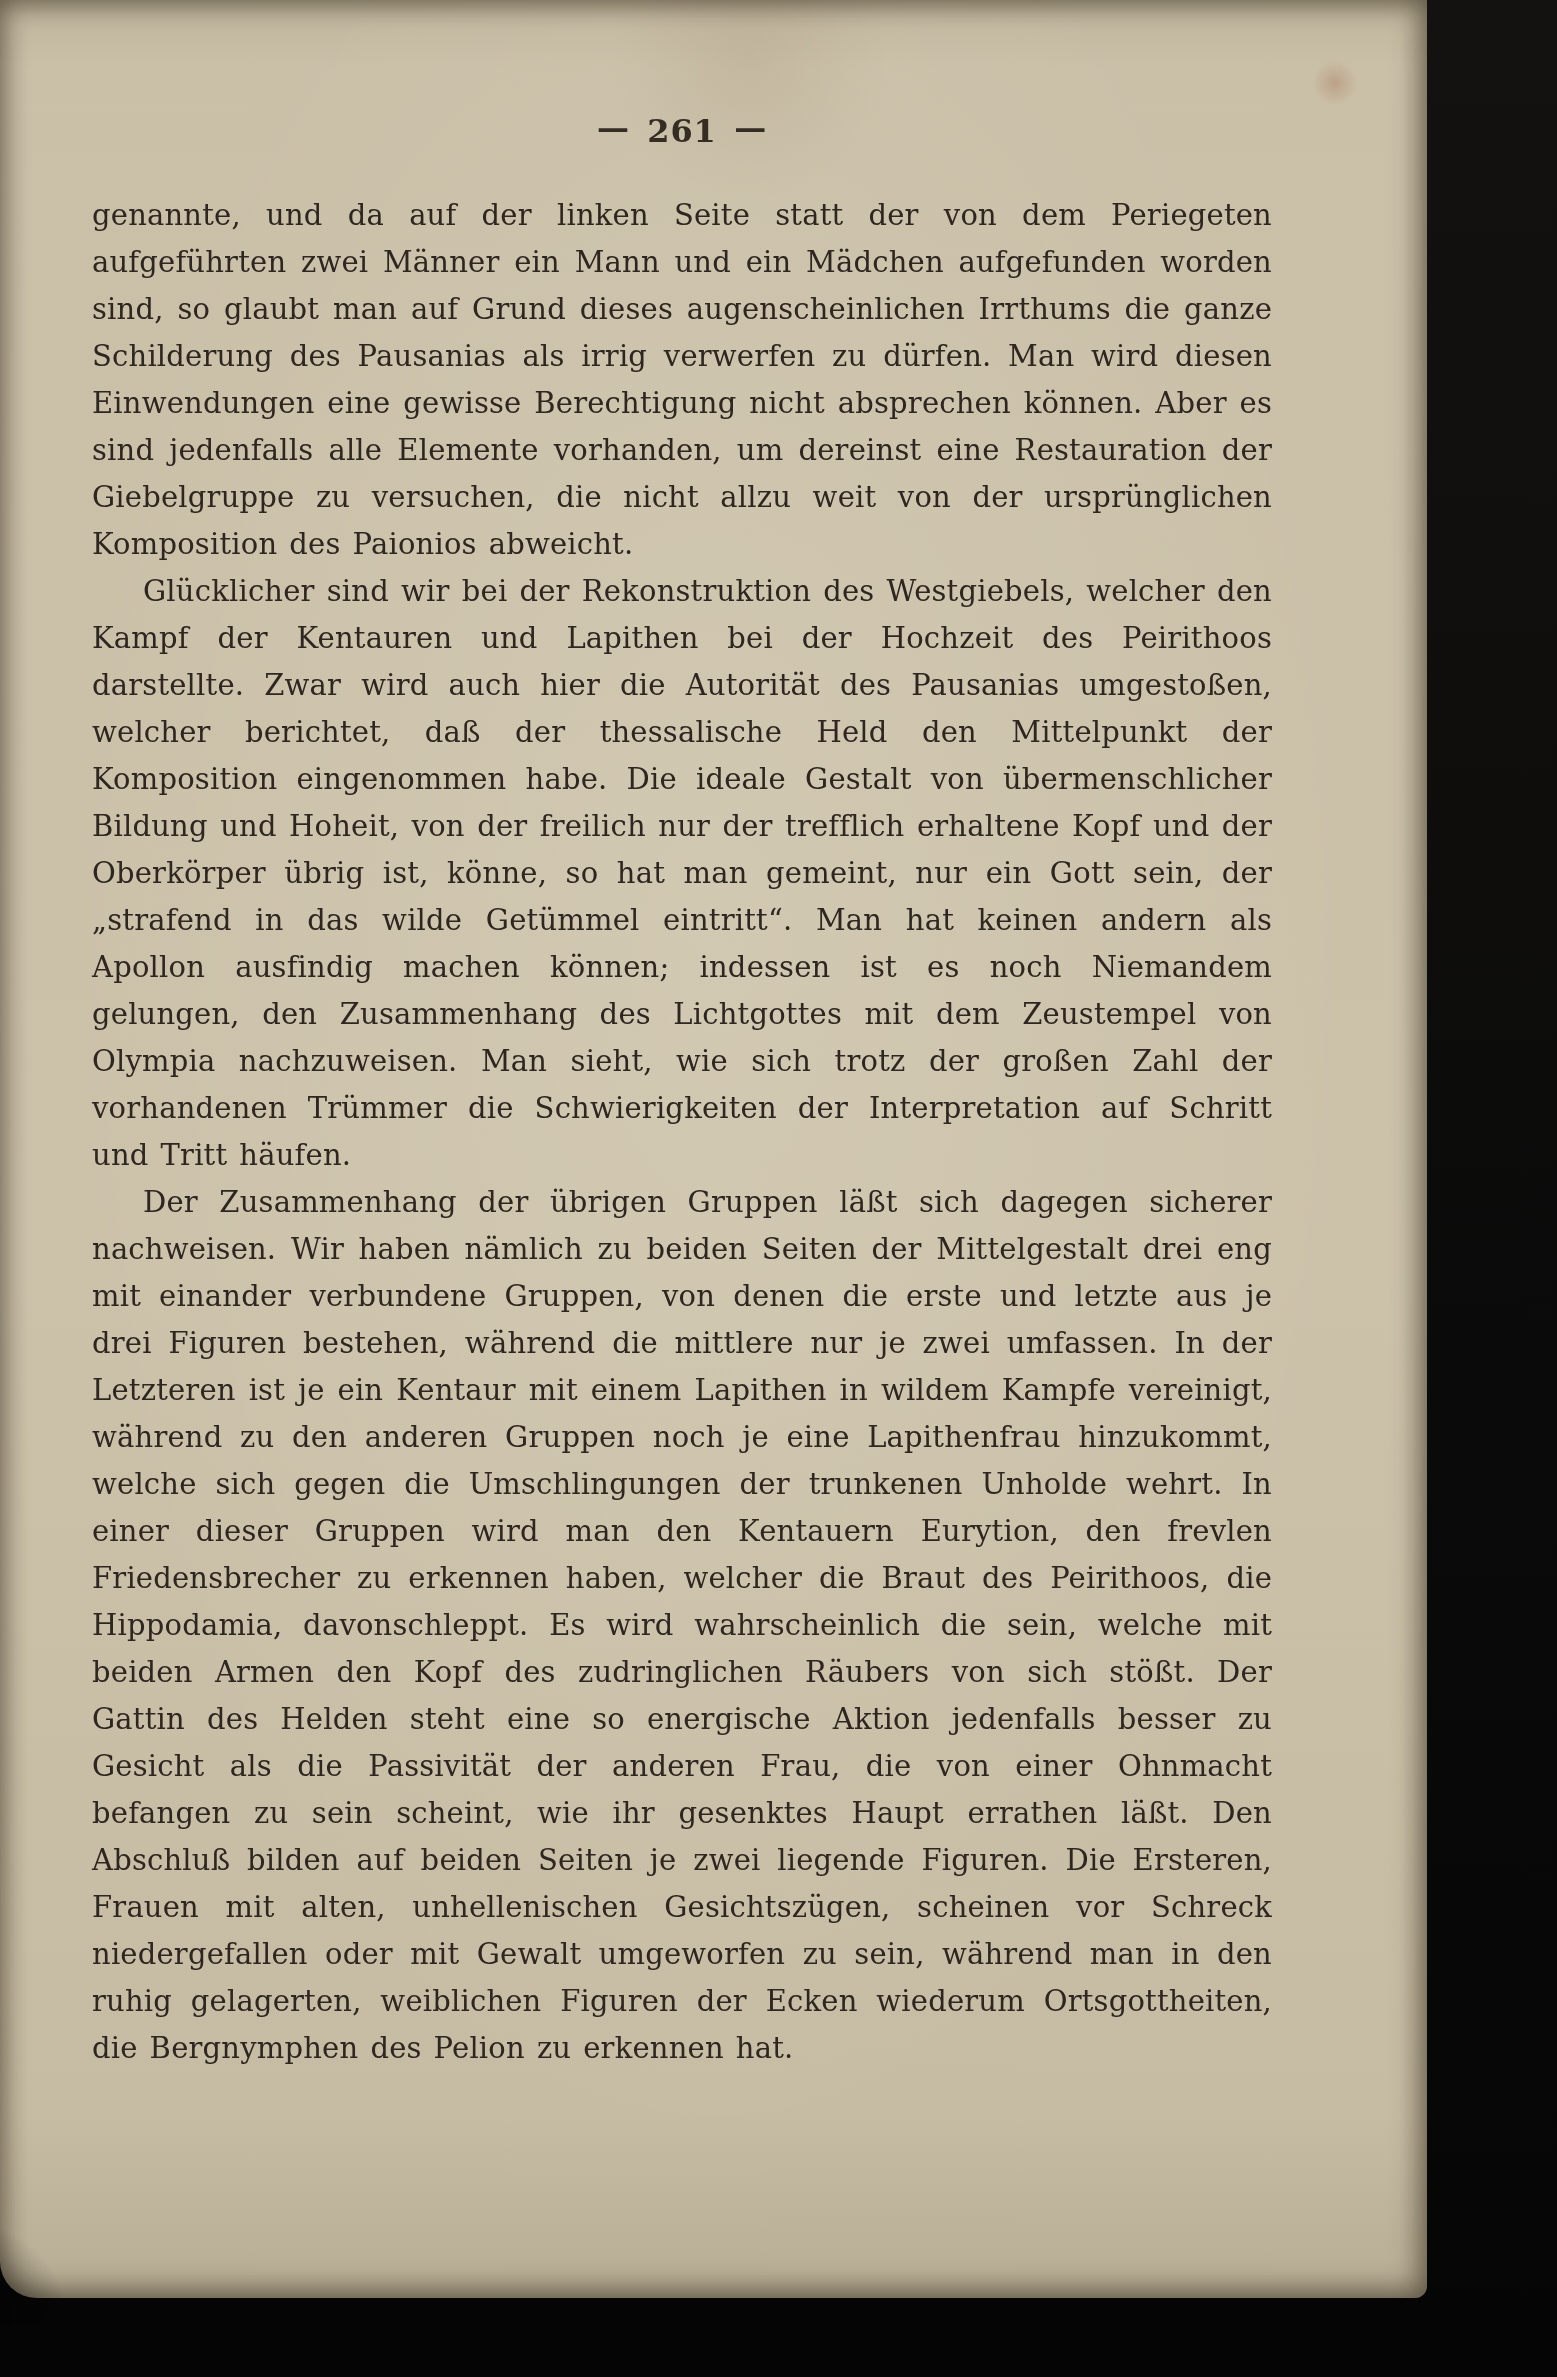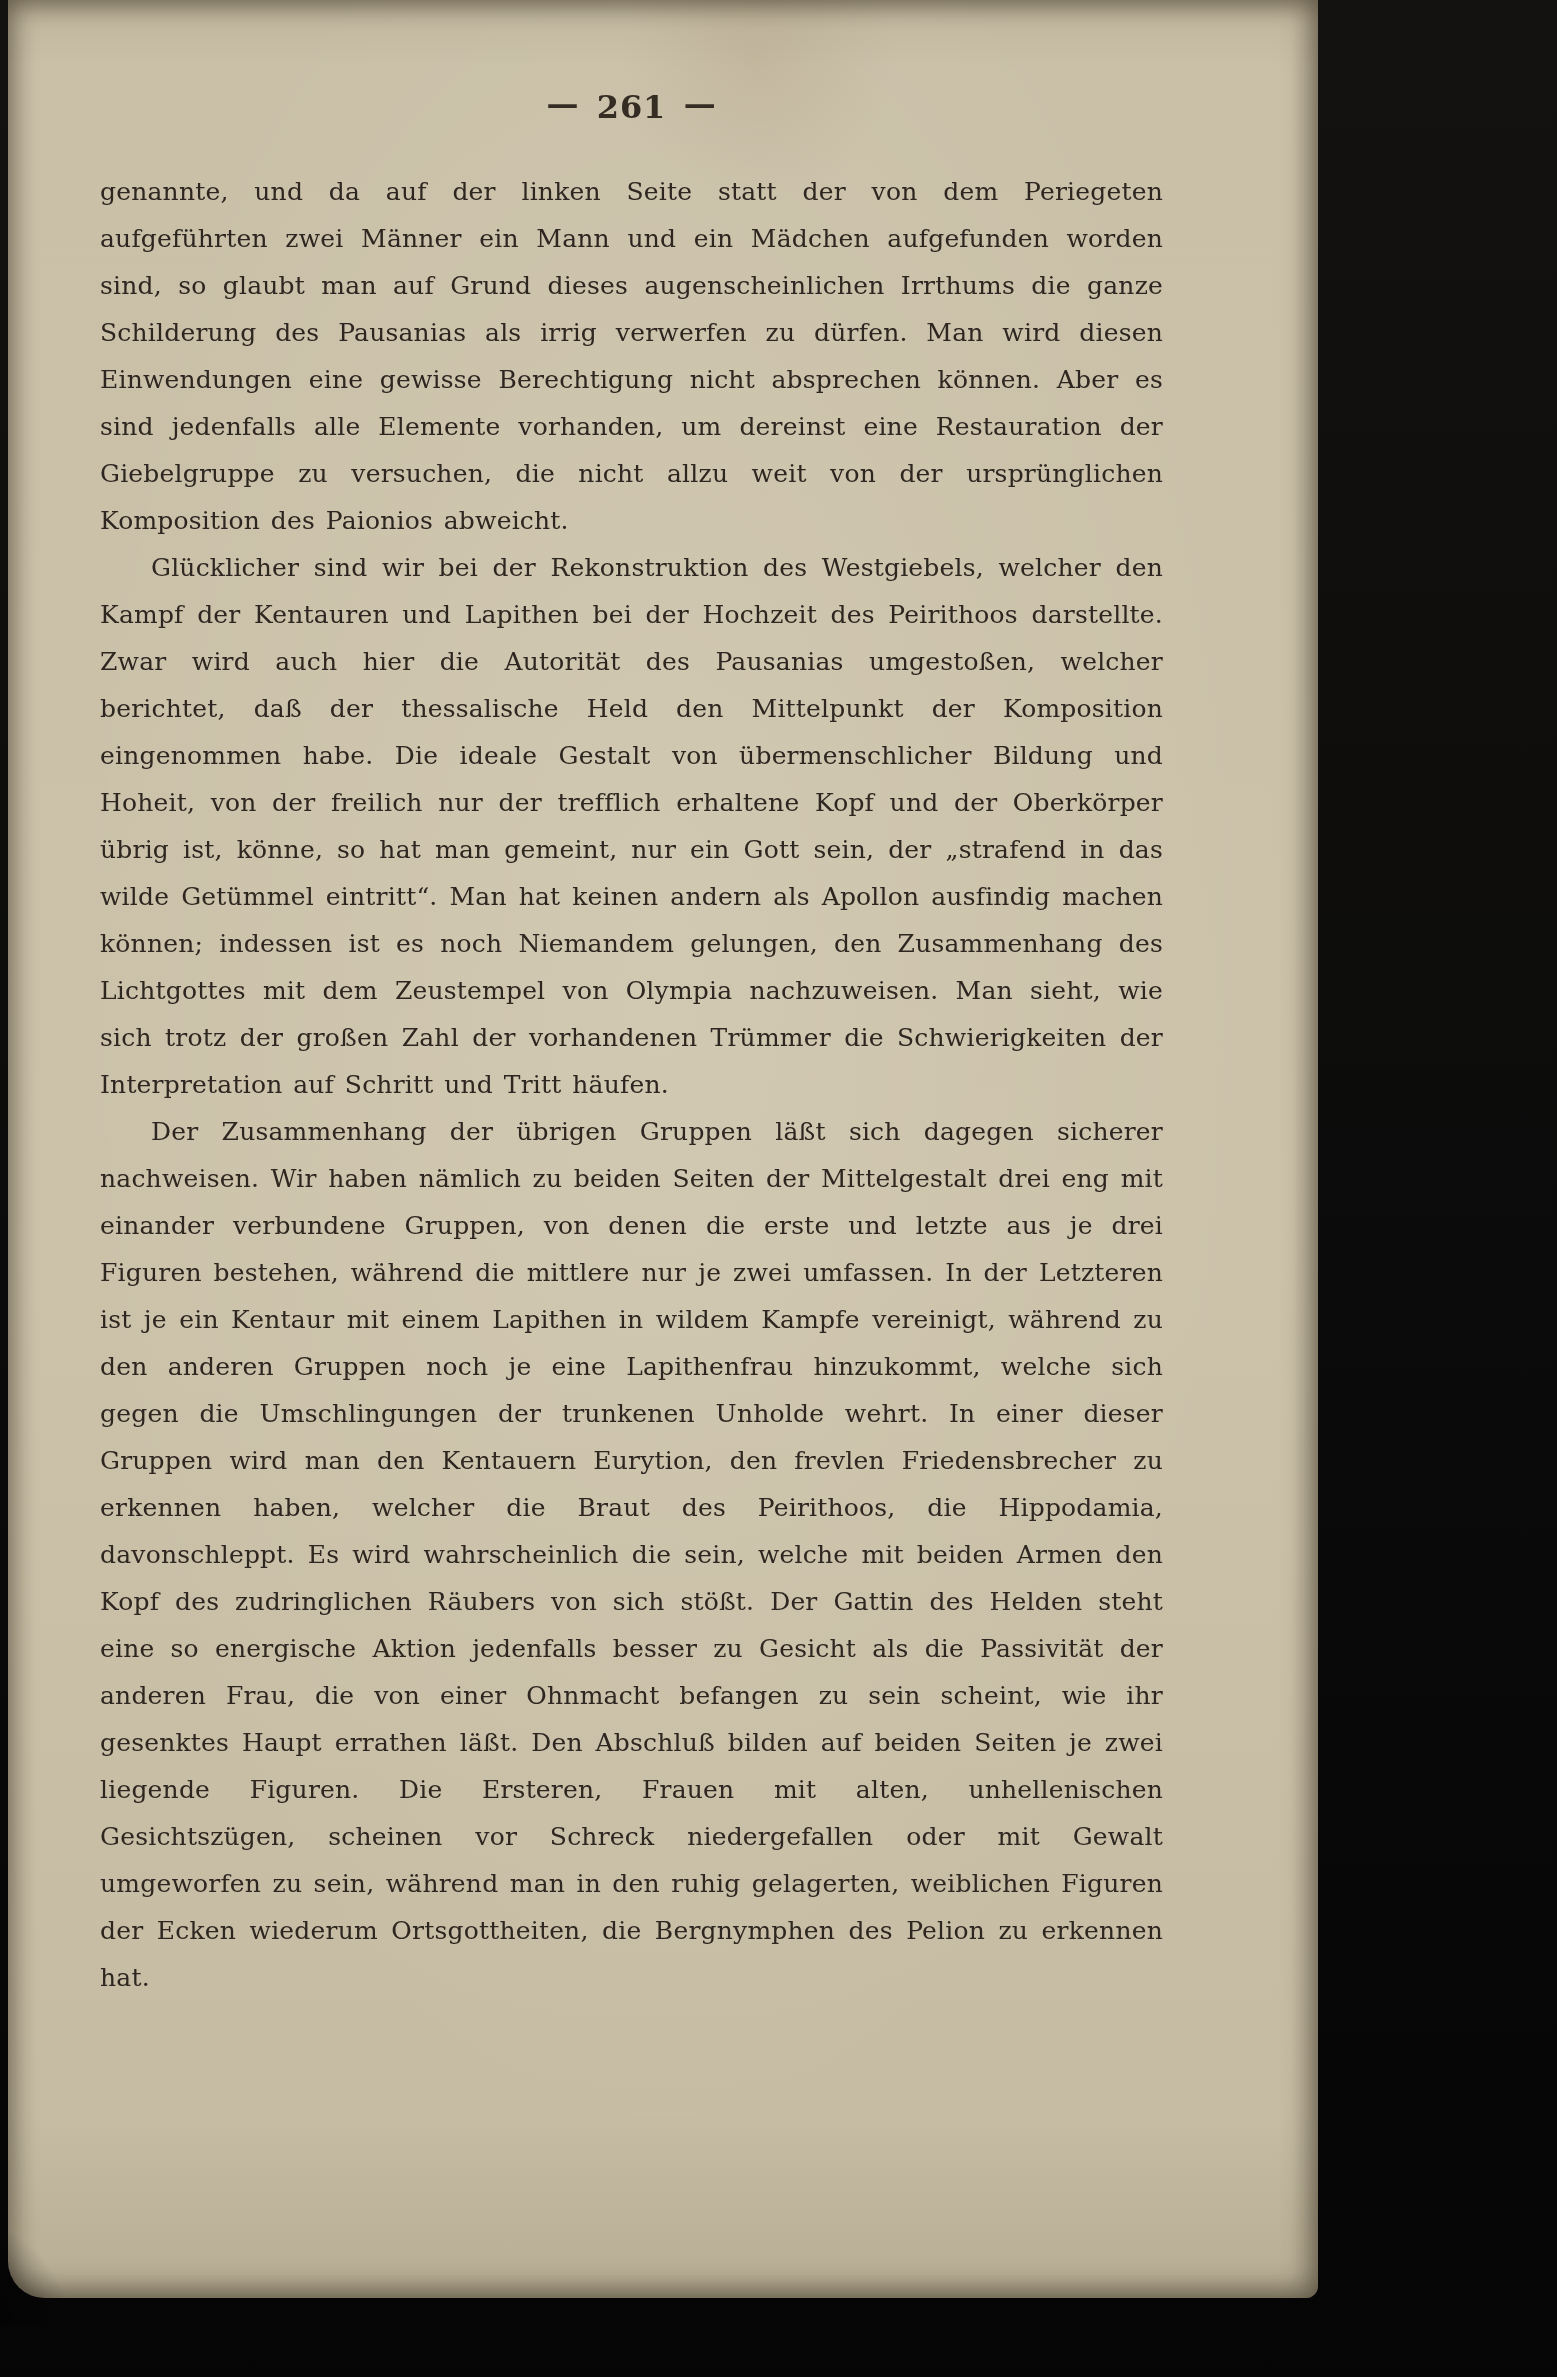--- a/index.html
+++ b/index.html
@@ -12,54 +12,53 @@
     width: 1557px;
     height: 2377px;
     background: linear-gradient(180deg, #141210 0%, #0a0a0a 60%, #050505 100%);
     overflow: hidden;
     font-family: "DejaVu Serif", "Liberation Serif", serif;
   }
   .paper {
     position: absolute;
     left: 0;
     top: 0;
-    width: 1310px;
+    width: 1427px;
     height: 2298px;
     background:
       radial-gradient(circle at 1335px 83px, rgba(150,84,48,0.28) 0px, rgba(150,84,48,0.0) 23px),
       radial-gradient(circle at 750px 61px, rgba(120,90,60,0.10) 0px, rgba(120,90,60,0.0) 140px),
       radial-gradient(ellipse at 50% 42%, rgba(255,252,238,0.12) 0%, rgba(255,252,238,0) 65%),
       linear-gradient(180deg, #bfb59c 0%, #cac0a8 3%, #ccc2aa 55%, #c6bca3 92%, #b7ad94 100%);
     box-shadow:
       inset 0 7px 23px rgba(60,50,35,0.30),
       inset -12.2px 0 26px rgba(50,42,30,0.28),
       inset 8.7px 0 23px rgba(60,50,35,0.18),
       inset 0 -10.5px 26px rgba(40,32,22,0.30);
     border-bottom-left-radius: 37px;
     border-bottom-right-radius: 12.2px;
     box-sizing: border-box;
-    padding: 88px 155px 0 92px;
-    margin-left: 8px;
+    padding: 112px 155px 0 92px;
   }
   .page-header {
     text-align: center;
     color: #352d24;
     font-size: 32px;
     letter-spacing: 0.9px;
     margin-bottom: 42px;
     font-weight: bold;
   }
   .page-header .dash {
     display: inline-block;
     margin: 0 17.4px;
     transform: translateY(-3.5px);
   }
   .text-block {
     color: #2e2620;
-    font-size: 25px;
+    font-size: 29px;
     line-height: 47px;
     text-align: justify;
     word-spacing: 2.6px;
     letter-spacing: 0.2px;
     hyphens: auto;
   }
   .para {
     margin: 0;
     text-indent: 0;
   }

